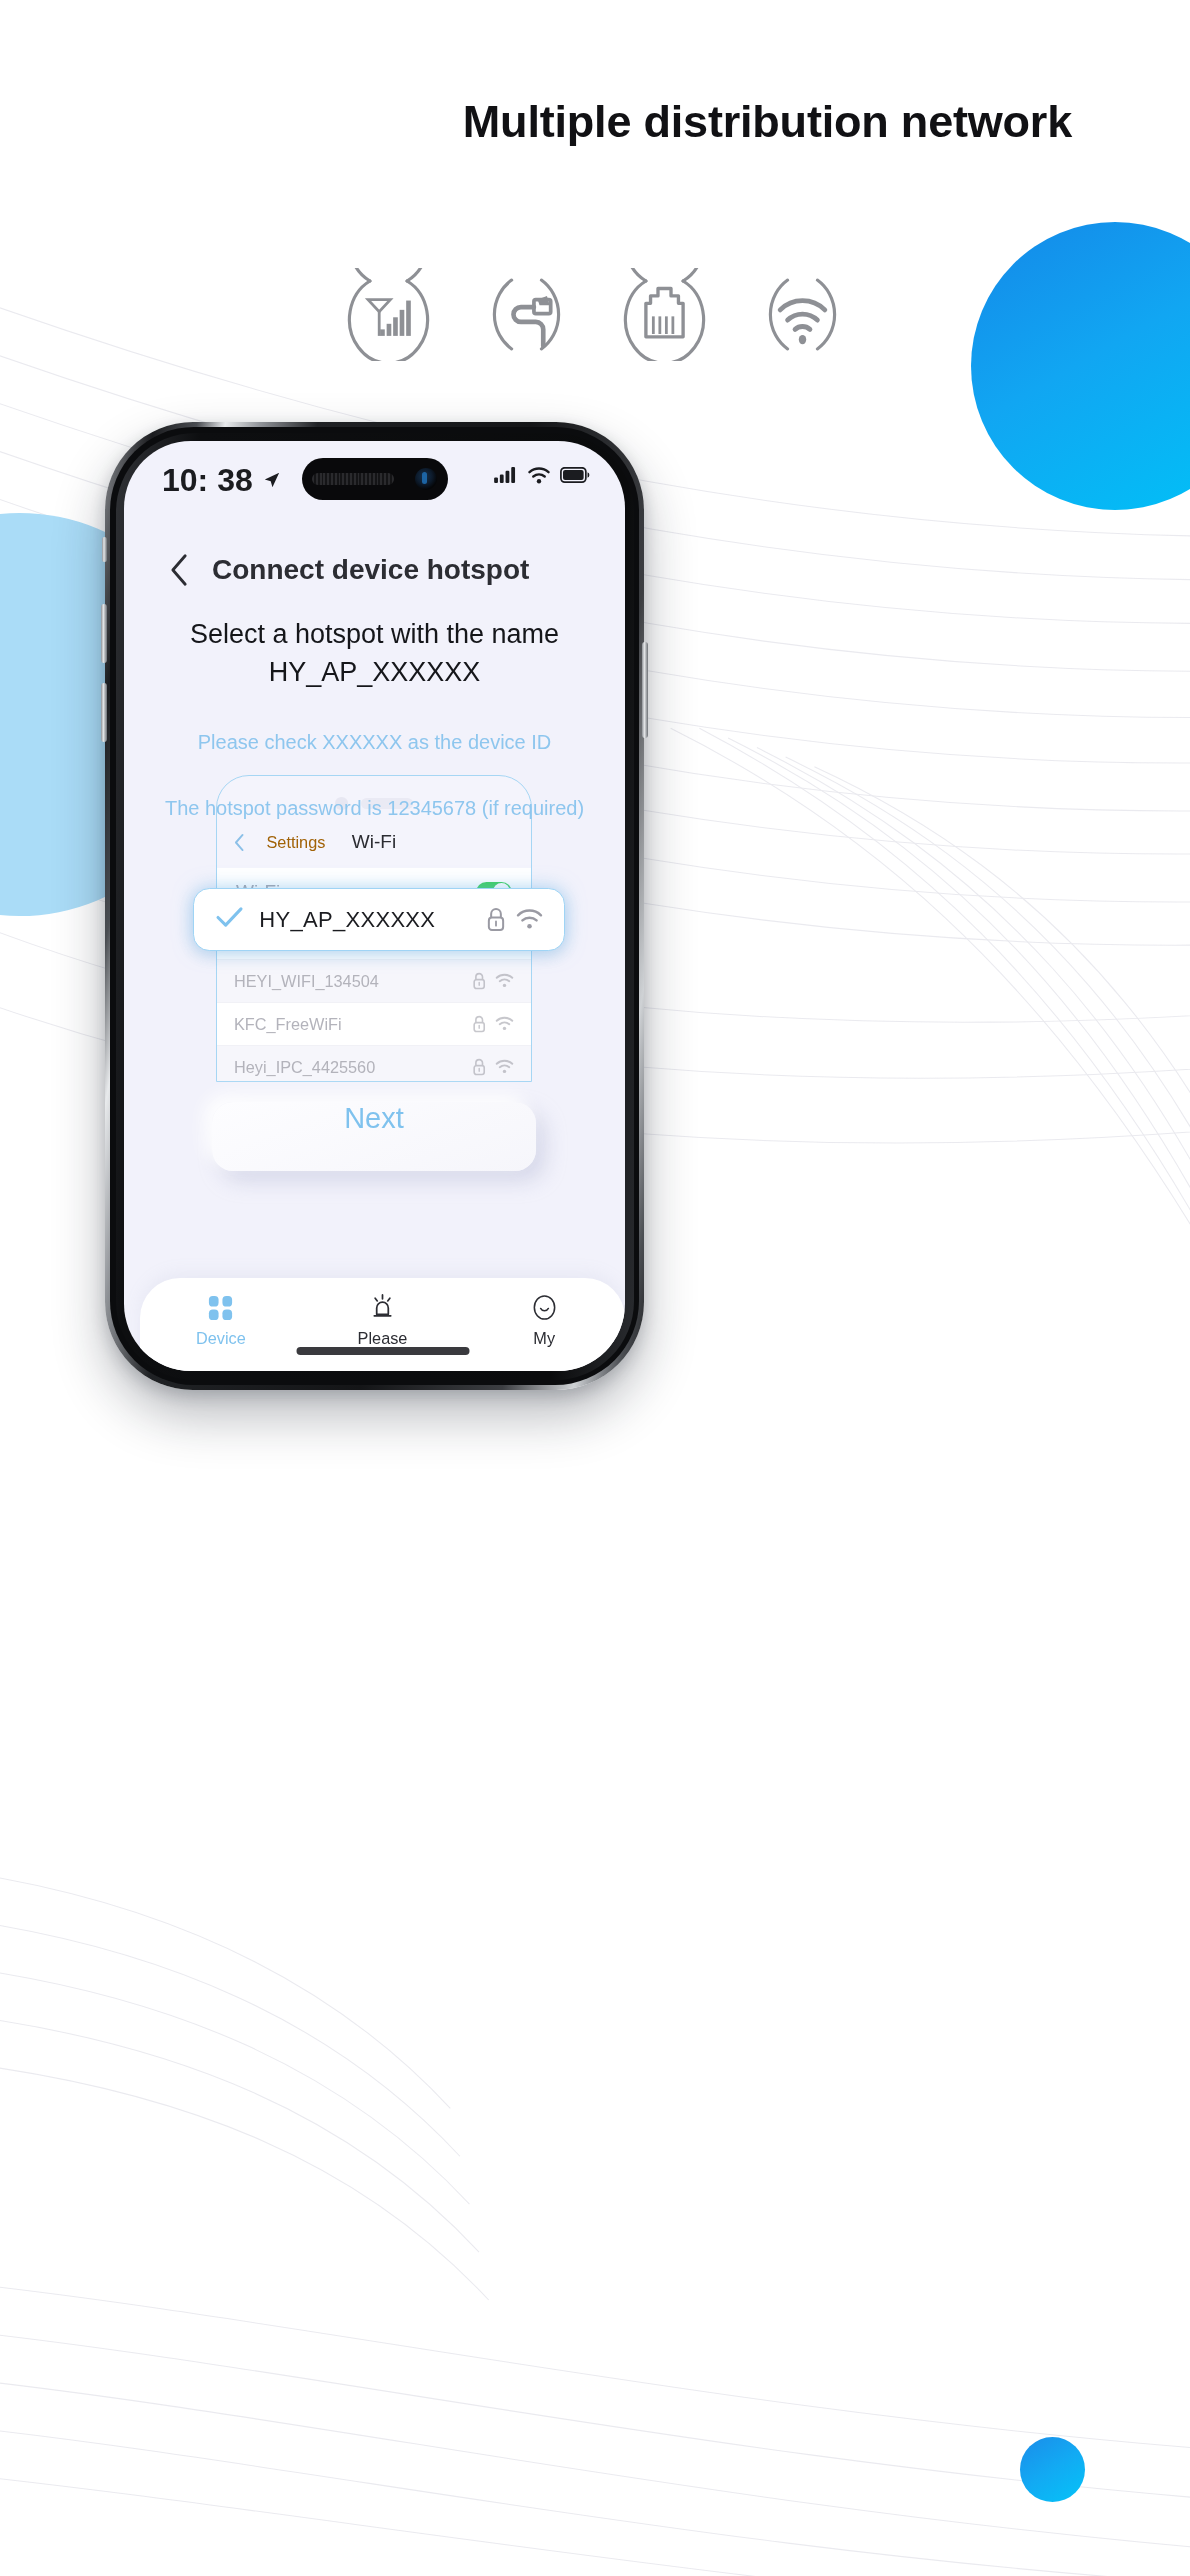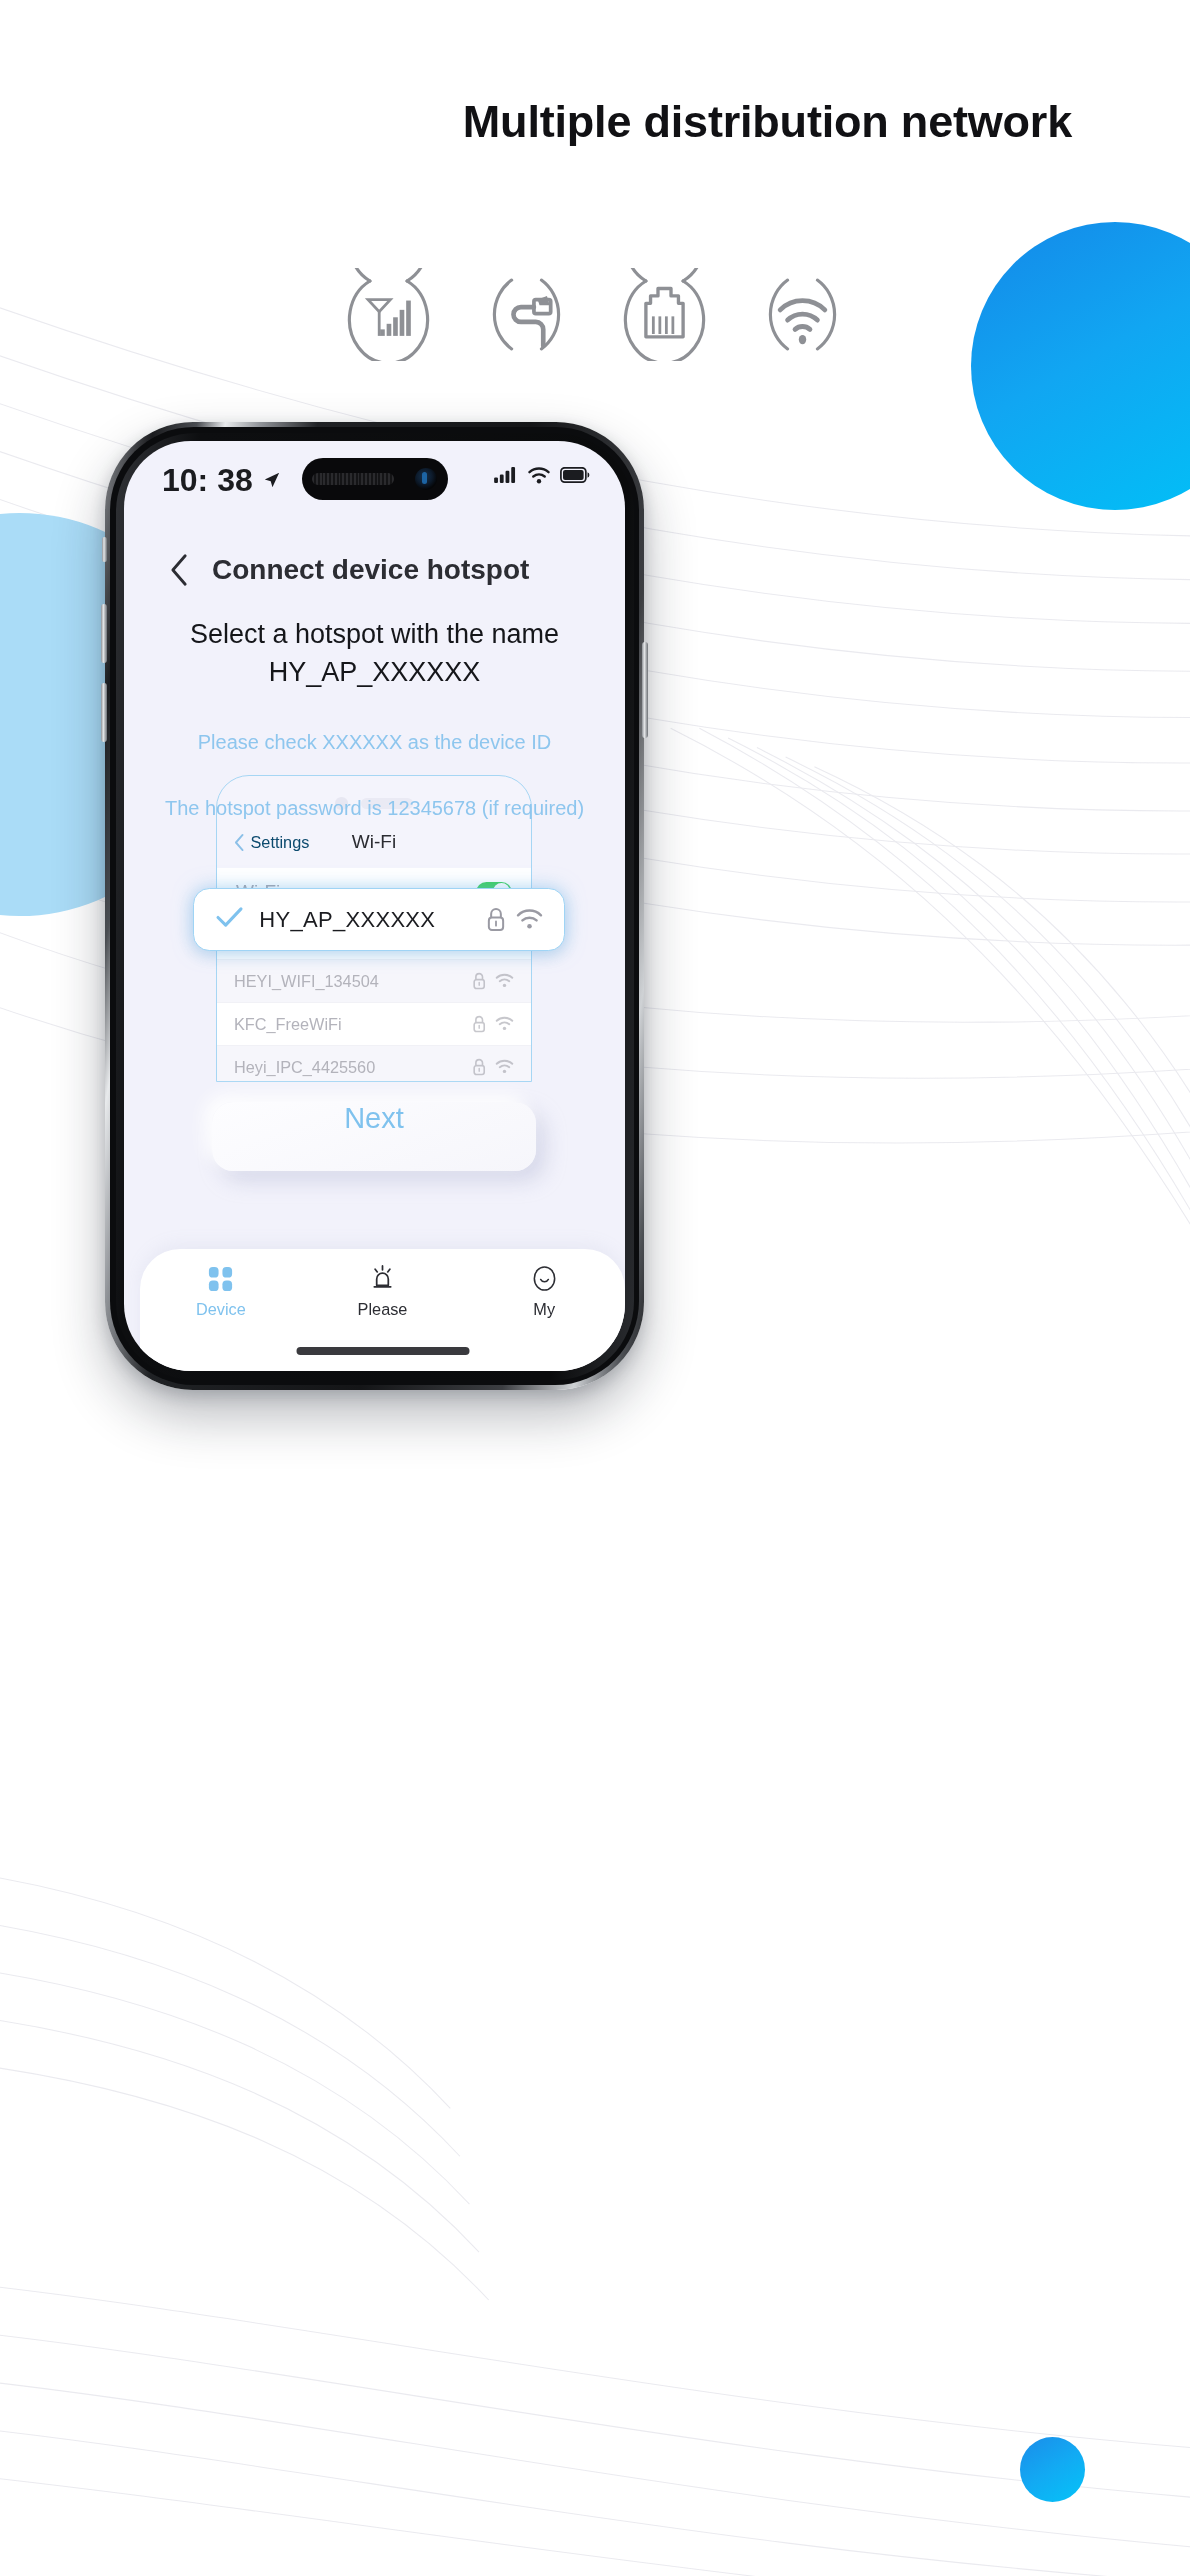--- a/index.html
+++ b/index.html
@@ -153,22 +153,22 @@
     position:absolute; left:50%; transform:translateX(-50%); top:21px;
     display:flex; align-items:center; gap:13.4px; opacity:.30;
   }
   .mock-notch .d { width:12.5px; height:12.5px; border-radius:50%; background:#ccccdc; }
   .mock-notch .p { width:52px; height:10.5px; border-radius:6.7px; background:#d4d4e2; }
   .mock-bar {
     position:absolute; top:46px; left:0; right:0; height:40px;
     display:flex; align-items:center;
   }
   .mock-back {
-    margin-left:17px; display:flex; align-items:center; gap:6px;
-    color:#0c4a6e; font-size:16.3px;
+    margin-left:17px; display:flex; align-items:center; gap:22px;
+    color:#a16207; font-size:16.3px;
   }
   .mock-wifi-title {
     position:absolute; left:50%; transform:translateX(-50%);
     font-size:19px; color:#2b2c32;
   }
   .mock-toggle-row {
     position:absolute; top:92px; left:0; right:0; height:48px;
     background:#ffffff;
     display:flex; align-items:center; justify-content:space-between;
     padding:0 19px;
@@ -213,21 +213,21 @@
     background:linear-gradient(160deg,#fdfdff 0%,#f6f6fb 100%);
     box-shadow:-7.7px -7.7px 17px rgba(255,255,255,.95),
                 8.6px 9.6px 21px rgba(168,172,205,.40);
     display:flex; align-items:flex-start; justify-content:center;
     z-index:3; cursor:pointer;
   }
   .next-label { font-size:29px; color:#7fc2ee; }
 
   
   .tabbar {
-    position:absolute; left:16px; right:0; bottom:0; height:122px;
+    position:absolute; left:16px; right:0; bottom:0; height:93px;
     background:#ffffff;
     border-top-left-radius:40px; border-top-right-radius:40px;
     box-shadow:0 -4.8px 17px rgba(150,155,185,.10);
     display:flex; align-items:flex-start; z-index:4;
   }
   .tab {
     flex:1; display:flex; flex-direction:column; align-items:center;
     padding-top:15.3px; gap:6.7px; cursor:pointer;
   }
   .tab-label { font-size:16.3px; color:#2c2d33; }

